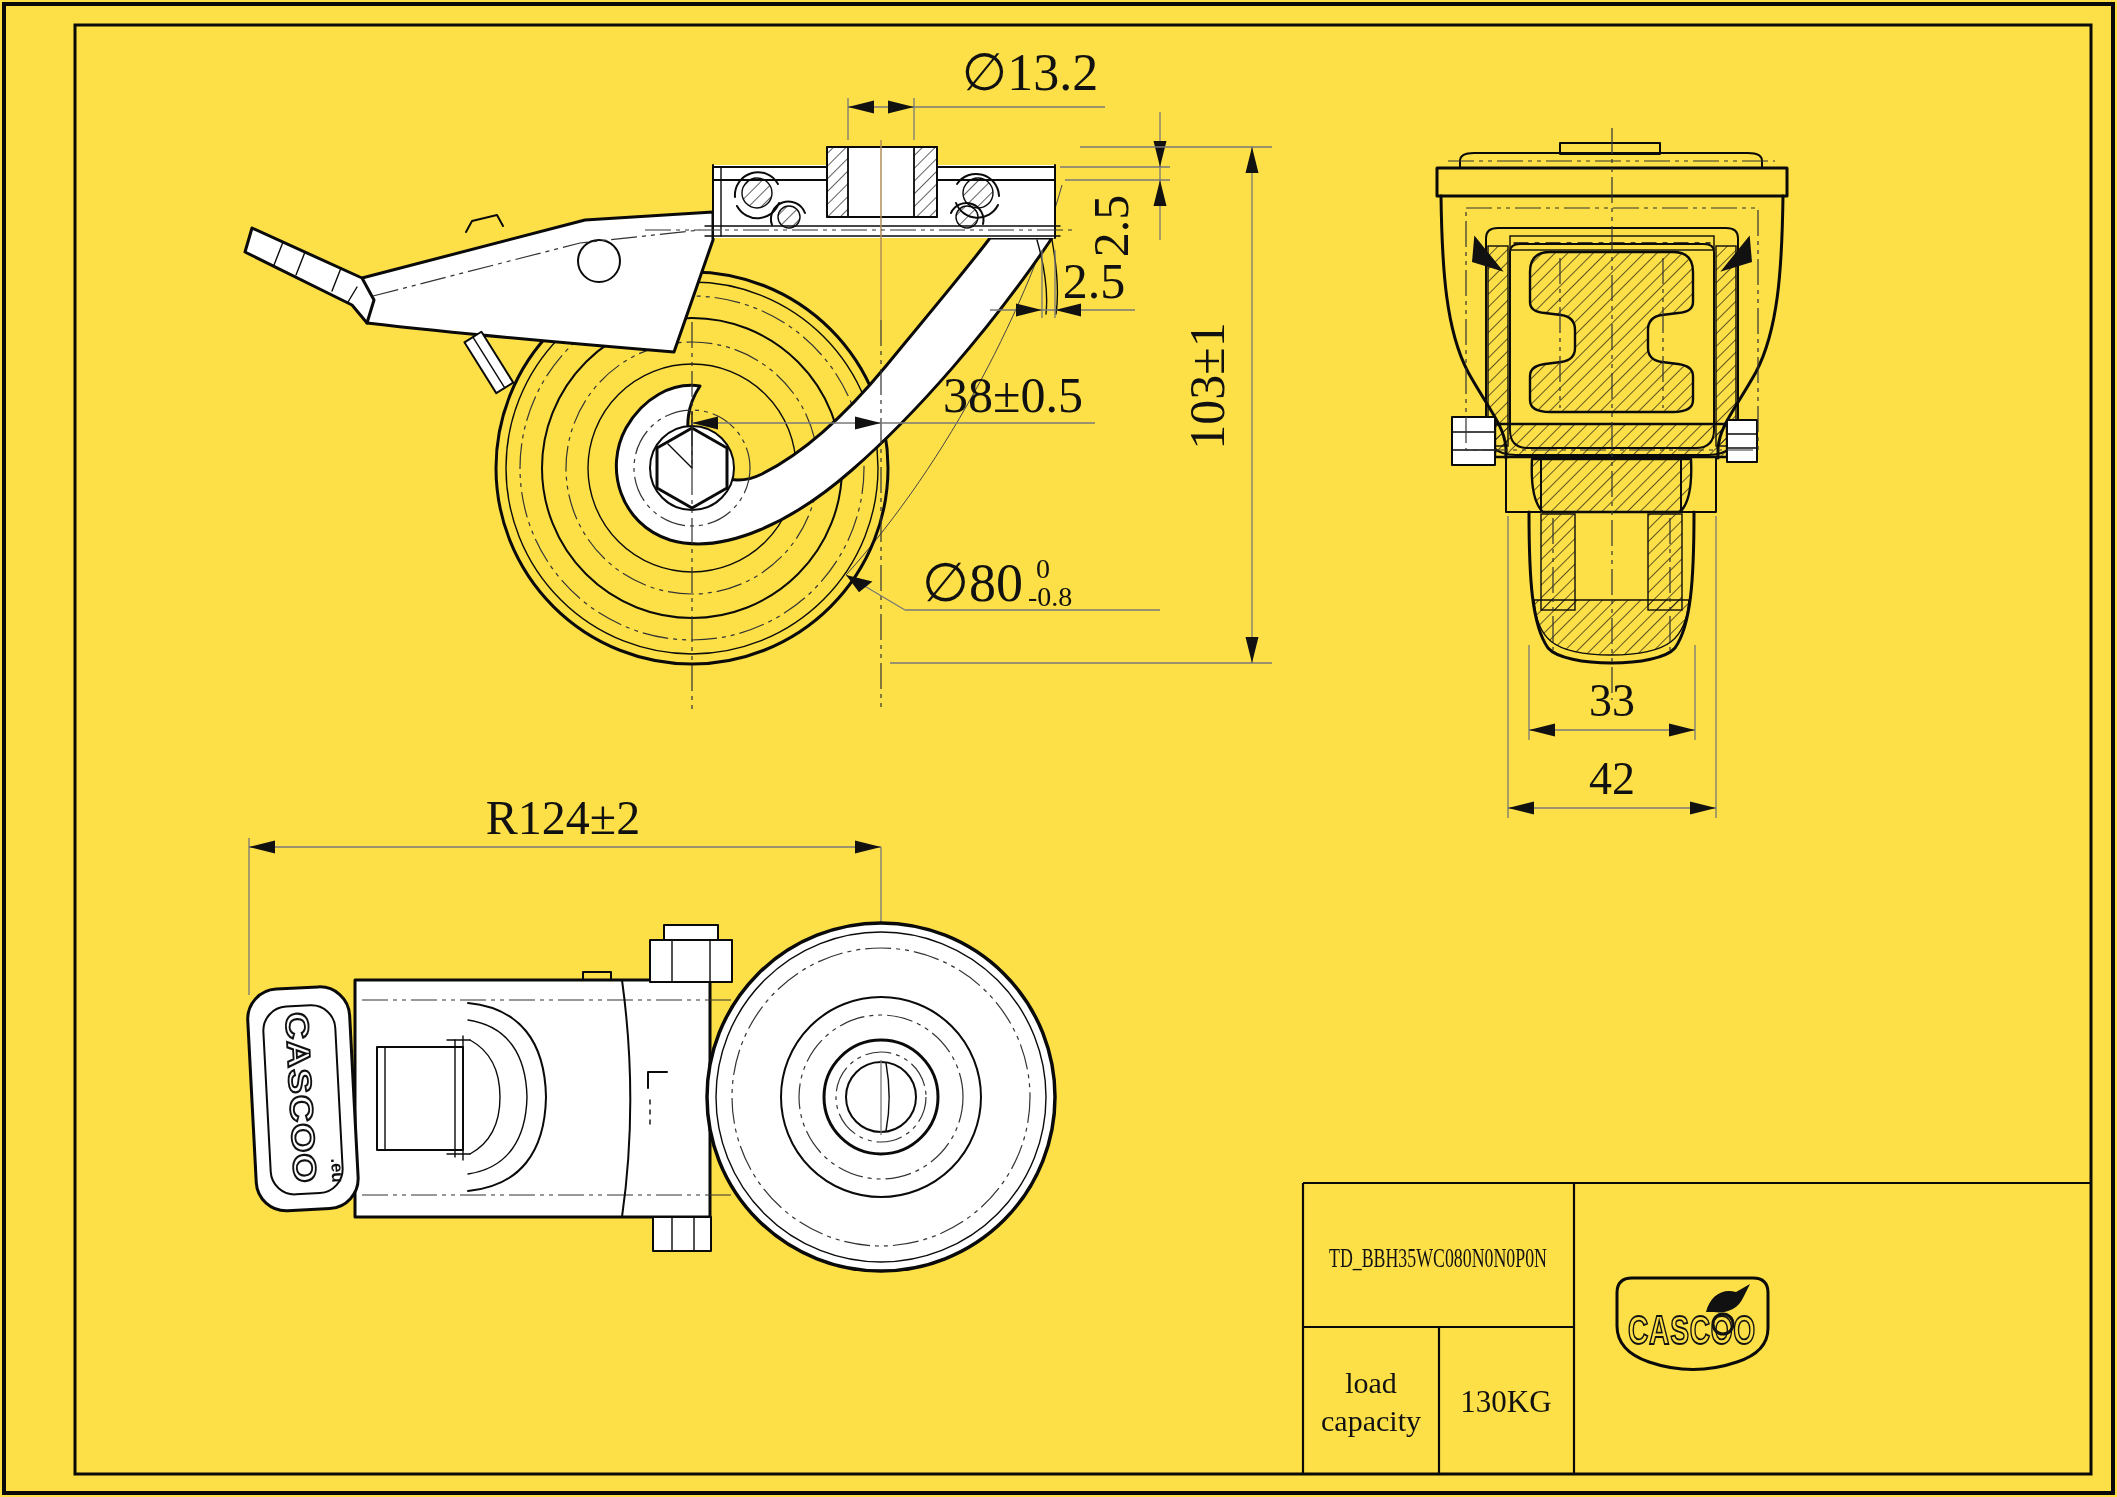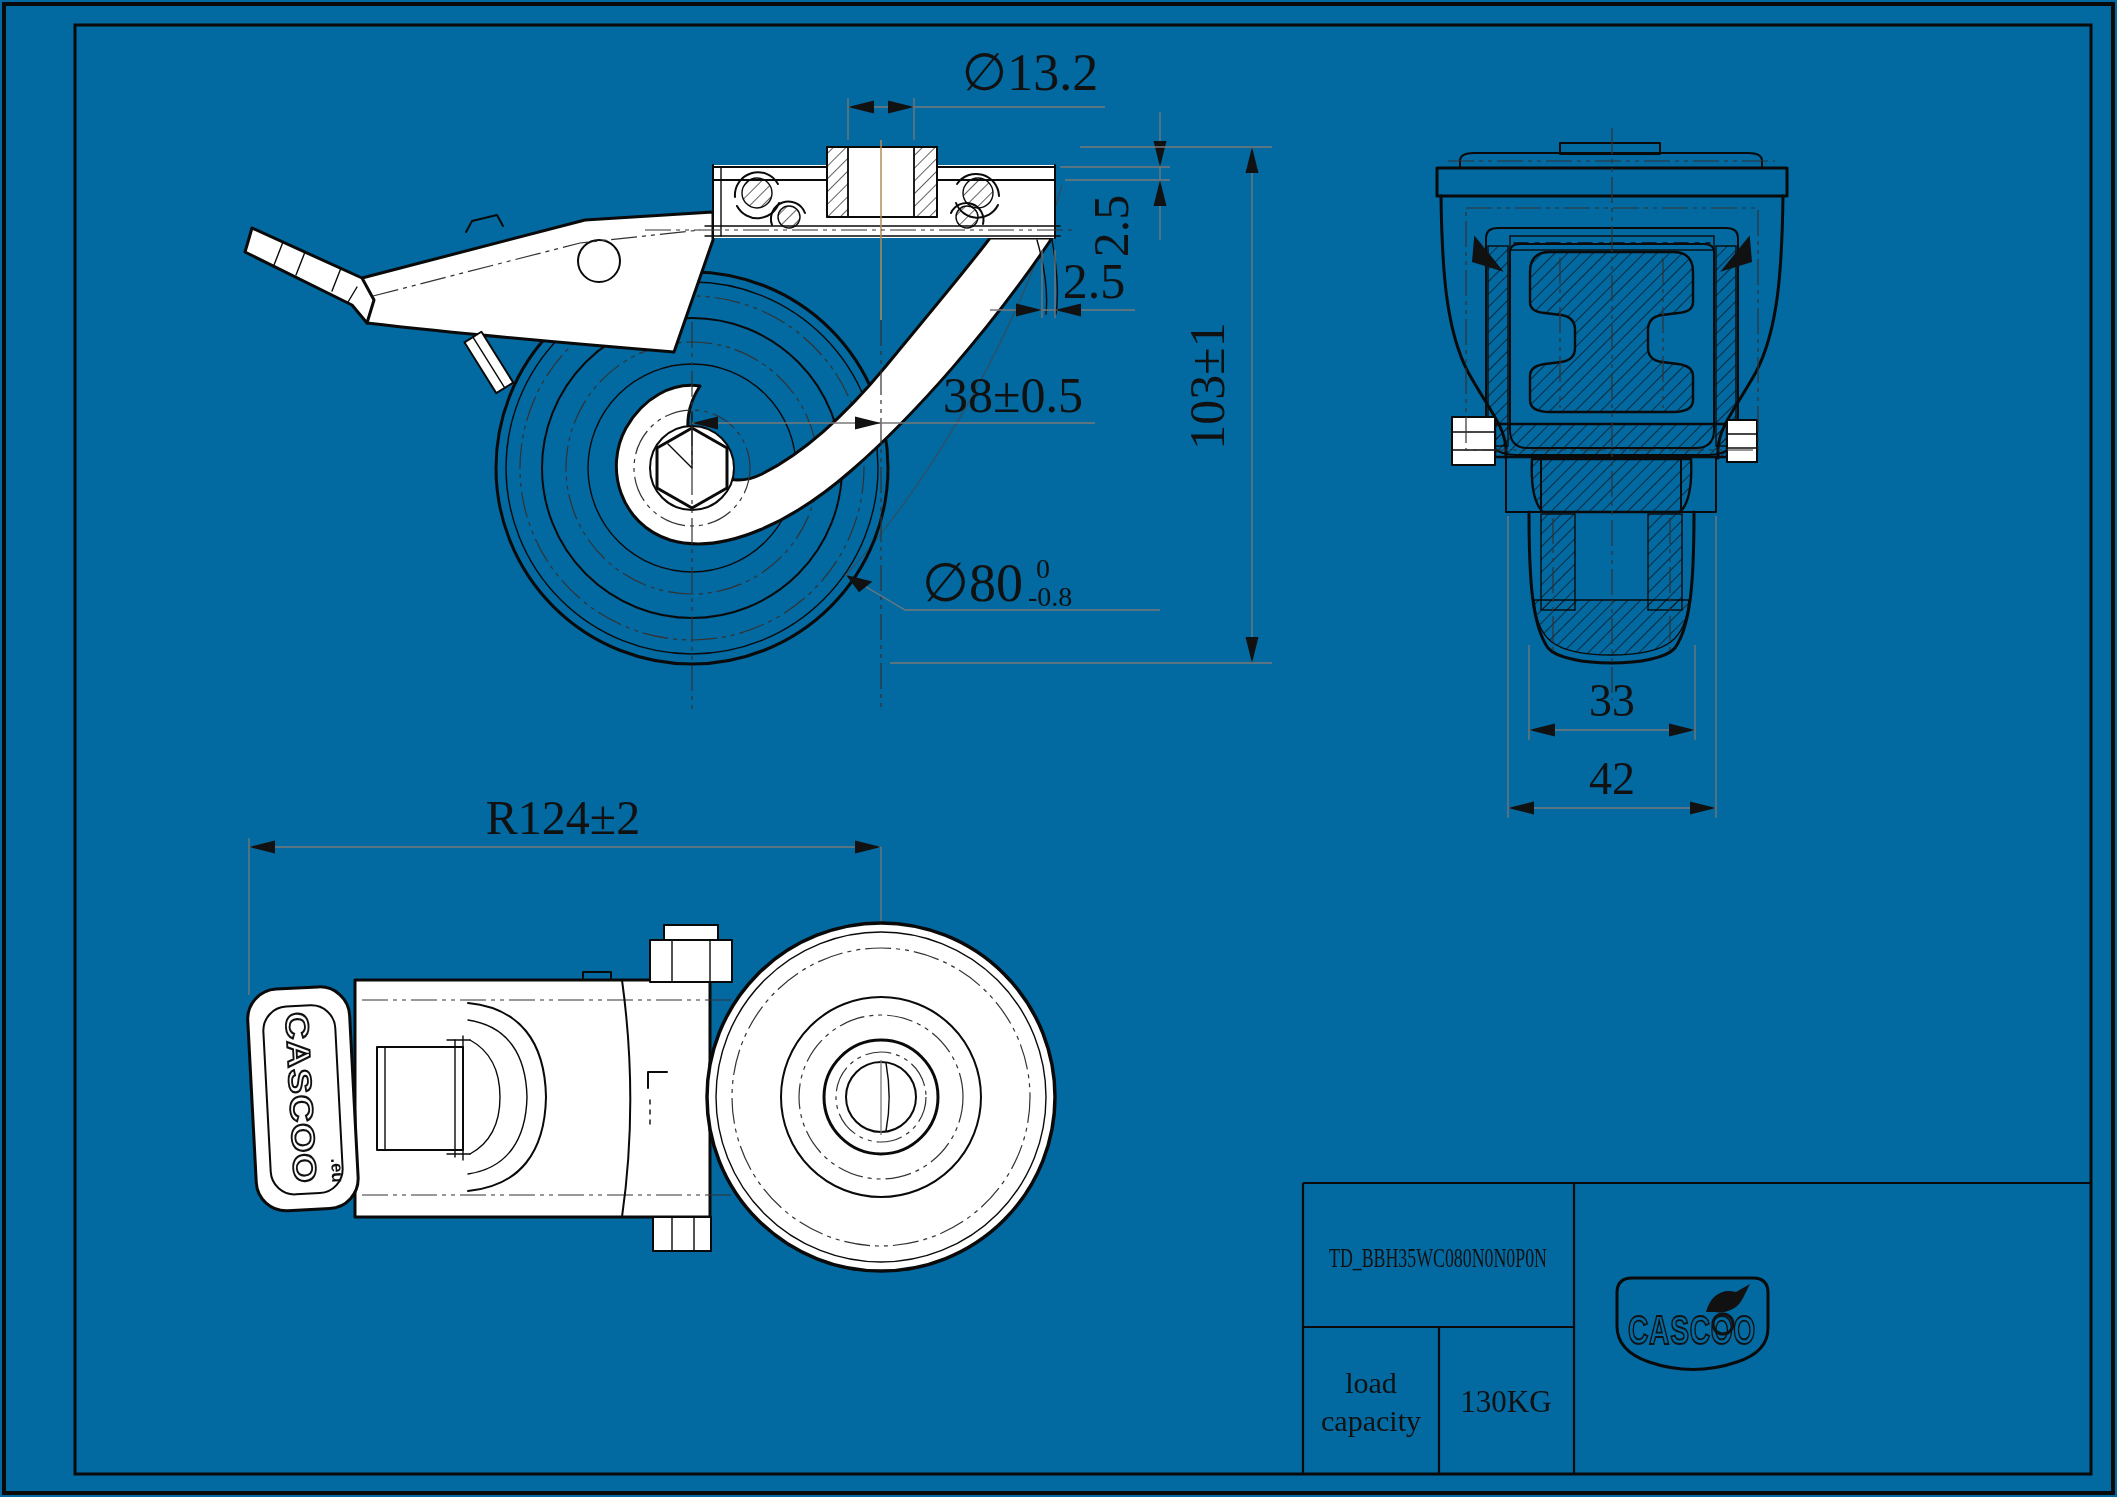--- a/index.html
+++ b/index.html
@@ -1,16 +1,16 @@
 <!DOCTYPE html>
 <html><head>
 <meta charset="utf-8">
 <style>
   html,body{margin:0;padding:0;background:#e8e8e8;}
-  .page{width:2117px;height:1497px;background:#0369a1;position:relative;font-family:"Liberation Serif",serif;}
+  .page{width:2117px;height:1497px;background:#fde047;position:relative;font-family:"Liberation Serif",serif;}
   svg{display:block;}
   
   .g3{fill:none;stroke:#0a0a0a;stroke-width:3;stroke-linecap:round;stroke-linejoin:round;}
   .g2{fill:none;stroke:#0a0a0a;stroke-width:2;stroke-linecap:round;stroke-linejoin:round;}
   .g15{fill:none;stroke:#0a0a0a;stroke-width:1.4;stroke-linecap:round;}
   .thin{fill:none;stroke:#444;stroke-width:1;}
   .wfill{fill:#ffffff;stroke:#0a0a0a;stroke-width:3;stroke-linejoin:round;}
   .wfill2{fill:#ffffff;stroke:#0a0a0a;stroke-width:2;stroke-linejoin:round;}
   .cl{fill:none;stroke:#333;stroke-width:1.2;stroke-dasharray:26 5 4 5 4 5;}
   .clb{fill:none;stroke:#b08d57;stroke-width:1.5;}

